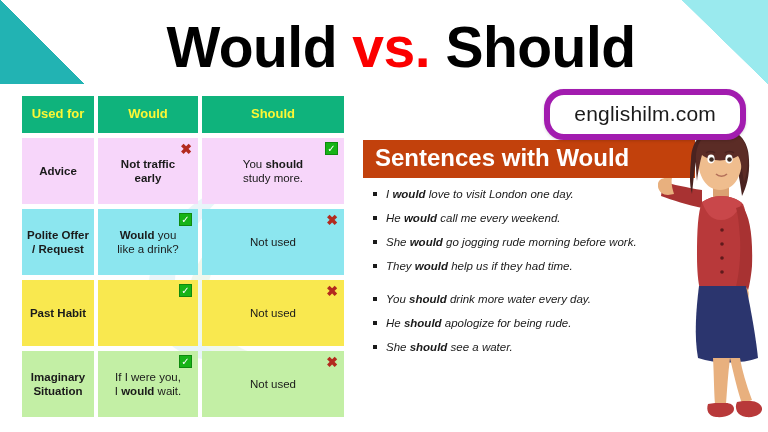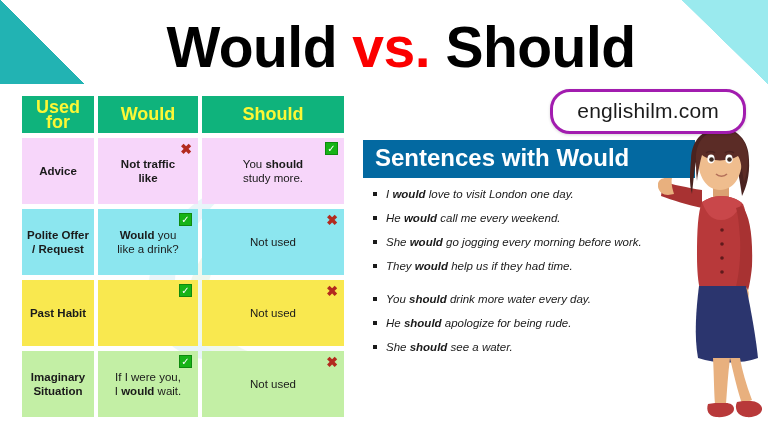--- a/index.html
+++ b/index.html
@@ -34,21 +34,21 @@
     line-height: 70px;
     white-space: nowrap;
     z-index: 5;
   }
   .title .vs { color: #fb0000; }
 
   
   .badge {
     position: absolute; top: 89px; right: 22px;
     padding: 7px 24px 8px 24px;
-    border: 3px solid #a21caf;
+    border: 6px solid #a21caf;
     border-radius: 20px;
     background: #ffffff;
     box-shadow: 0 1px 3px rgba(0,0,0,0.16);
     font-size: 21px;
     color: #1b1b1b;
     letter-spacing: 0.2px;
     z-index: 6;
   }
 
   
@@ -82,21 +82,21 @@
   }
   .c1 { width: 72px; }
   .c2 { width: 100px; }
   .c3 { width: 142px; }
 
   .thead .tcell {
     height: 37px;
     background: #0fb37c;
     color: #fcf735;
     font-weight: 700;
-    font-size: 18px;
+    font-size: 13px;
   }
   .trow.body .tcell { height: 66px; }
 
   .r1 .tcell { background: #f7d6fa; }
   .r2 .tcell { background: #8ce6ef; }
   .r3 .tcell { background: #f9e84f; }
   .r4 .tcell { background: #c3efa5; }
 
   .label { font-weight: 700; }
   .tcell b { font-weight: 700; }
@@ -111,21 +111,21 @@
     color: #ffffff; font-size: 10px; line-height: 1;
   }
 
   
   .panel { position: absolute; left: 363px; z-index: 3; }
   .panel.would { top: 140px; }
   .panel.should { top: 283px; }
 
   .banner {
     width: 332px;
-    background: #0369a1;
+    background: #c2410c;
     color: #ffffff;
     font-weight: 700;
     font-size: 24px;
     line-height: 30px;
     padding: 3px 10px 5px 12px;
     white-space: nowrap;
   }
   .bullets { list-style: none; margin: 9px 0 0 10px; }
   .bullets li {
     position: relative;
@@ -174,21 +174,21 @@
   <div class="trow thead">
     <div class="tcell c1">Used for</div>
     <div class="tcell c2">Would</div>
     <div class="tcell c3">Should</div>
   </div>
 
   <div class="trow body r1">
     <div class="tcell c1 label">Advice</div>
     <div class="tcell c2">
       <span class="mark cross">✖</span>
-      <span><b>Not traffic</b><br><b>like</b></span>
+      <span><b>Not traffic</b><br><b>early</b></span>
     </div>
     <div class="tcell c3">
       <span class="mark check">✓</span>
       <span><span>You </span><b>should</b><br><span> study more.</span></span>
     </div>
   </div>
 
   <div class="trow body r2">
     <div class="tcell c1 label">Polite Offer / Request</div>
     <div class="tcell c2">
@@ -223,21 +223,21 @@
       <span>Not used</span>
     </div>
   </div>
 </div>
 
 <div class="panel would">
   <div class="banner">Sentences with Would</div>
   <ul class="bullets">
     <li><span>I </span><b>would</b><span> love to visit London one day.</span></li>
     <li><span>He </span><b>would</b><span> call me every weekend.</span></li>
-    <li><span>She </span><b>would</b><span> go jogging every morning before work.</span></li>
+    <li><span>She </span><b>would</b><span> go jogging rude morning before work.</span></li>
     <li><span>They </span><b>would</b><span> help us if they had time.</span></li>
   </ul>
 </div>
 
 <div class="panel should">
   <ul class="bullets">
     <li><span>You </span><b>should</b><span> drink more water every day.</span></li>
     <li><span>He </span><b>should</b><span> apologize for being rude.</span></li>
     <li><span>She </span><b>should</b><span> see a water.</span></li>
   </ul>

